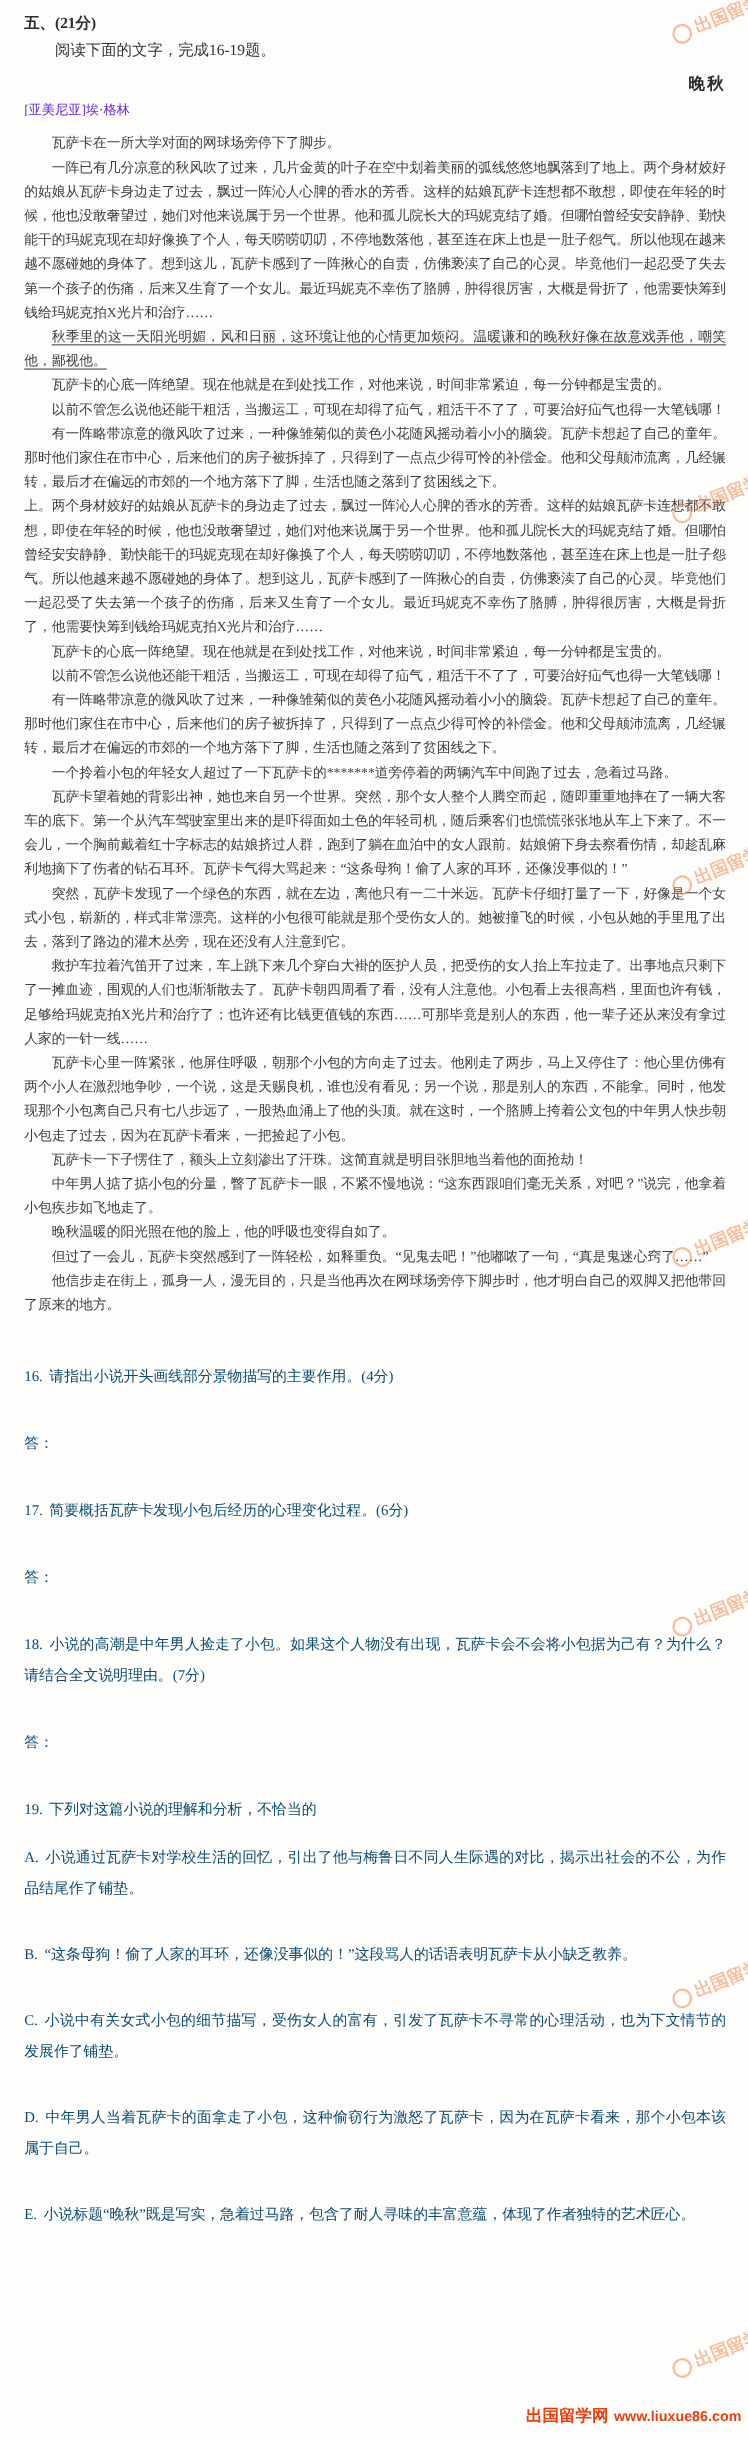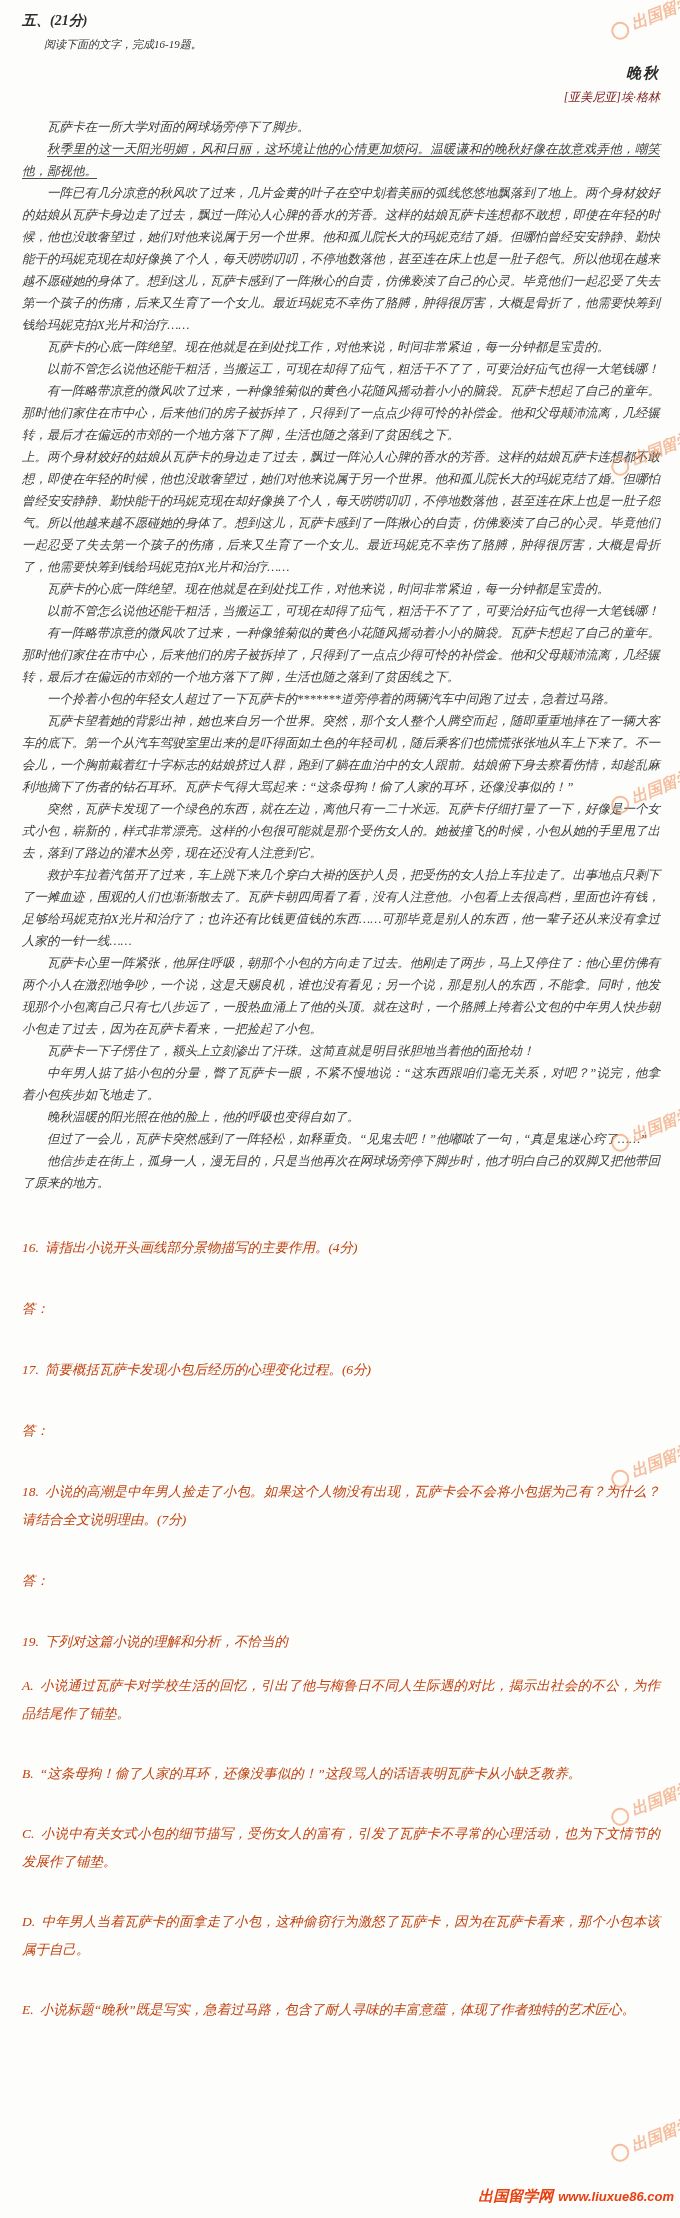--- a/index.html
+++ b/index.html
@@ -3,41 +3,40 @@
 <meta charset="utf-8">
 <style>
   html, body { margin: 0; padding: 0; background: #ffffff; }
   .page {
     width: 680px;
     height: 2218px;
     position: relative;
     overflow: hidden;
     background: #fdfdfc;
     font-family: "Liberation Serif", "DejaVu Serif", serif;
-    font-style: italic;
   }
   .content { padding: 12px 20px 0 22px; color: #383838; }
 
   .sec-header { font-size: 14px; font-weight: bold; color: #2d2d2d; }
-  .intro { font-size: 11px; text-indent: 2em; margin-top: 7px; color: #333; }
+  .intro { font-size: 14px; text-indent: 2em; margin-top: 7px; color: #333; }
   .title { text-align: right; font-size: 15px; font-weight: bold; margin-top: 12px; color: #2b2b2b; letter-spacing: 2px; }
-  .author { text-align: right; font-size: 12px; margin-top: 6px; margin-bottom: 10px; color: #7f1d1d; }
+  .author { text-align: left; font-size: 12px; margin-top: 6px; margin-bottom: 10px; color: #6d28d9; }
 
   .story p {
     font-size: 12.5px;
     line-height: 22px;
     margin: 0;
     text-align: justify;
     color: #3b3b3b;
   }
   .ind { text-indent: 2em; }
   .noind { text-indent: 0; }
   .ul-para { text-decoration: underline; text-underline-offset: 3px; text-decoration-color: #4a4a4a; }
 
-  .qa { margin-top: 40px; font-size: 13.5px; color: #c2410c; }
+  .qa { margin-top: 40px; font-size: 13.5px; color: #0c4a6e; }
   .q-row { line-height: 28px; margin-bottom: 33px; text-align: justify; }
   .ans-row { line-height: 28px; margin-bottom: 33px; }
   .q19-row { margin-bottom: 16px; }
   .opt { line-height: 28px; margin-bottom: 32px; text-align: justify; }
   .qnum, .optlab { margin-right: 6px; }
 
   .stamp {
     position: absolute;
     right: -30px;
     transform: rotate(-22deg);
@@ -80,22 +79,22 @@
   <div class="content">
 
     <div class="sec-header">五、(21分)</div>
     <div class="intro">阅读下面的文字，完成16-19题。</div>
 
     <div class="title">晚秋</div>
     <div class="author">[亚美尼亚]埃·格林</div>
 
     <div class="story">
       <p class="ind">瓦萨卡在一所大学对面的网球场旁停下了脚步。</p>
+      <p class="ind">一阵已有几分凉意的秋风吹了过来，几片金黄的叶子在空中划着美丽的弧线悠悠地飘落到了地上。两个身材姣好的姑娘从瓦萨卡身边走了过去，飘过一阵沁人心脾的香水的芳香。这样的姑娘瓦萨卡连想都不敢想，即使在年轻的时候，他也没敢奢望过，她们对他来说属于另一个世界。他和孤儿院长大的玛妮克结了婚。但哪怕曾经安安静静、勤快能干的玛妮克现在却好像换了个人，每天唠唠叨叨，不停地数落他，甚至连在床上也是一肚子怨气。所以他现在越来越不愿碰她的身体了。想到这儿，瓦萨卡感到了一阵揪心的自责，仿佛亵渎了自己的心灵。毕竟他们一起忍受了失去第一个孩子的伤痛，后来又生育了一个女儿。最近玛妮克不幸伤了胳膊，肿得很厉害，大概是骨折了，他需要快筹到钱给玛妮克拍X光片和治疗……</p>
       <p class="ind ul-para">秋季里的这一天阳光明媚，风和日丽，这环境让他的心情更加烦闷。温暖谦和的晚秋好像在故意戏弄他，嘲笑他，鄙视他。</p>
-      <p class="ind">一阵已有几分凉意的秋风吹了过来，几片金黄的叶子在空中划着美丽的弧线悠悠地飘落到了地上。两个身材姣好的姑娘从瓦萨卡身边走了过去，飘过一阵沁人心脾的香水的芳香。这样的姑娘瓦萨卡连想都不敢想，即使在年轻的时候，他也没敢奢望过，她们对他来说属于另一个世界。他和孤儿院长大的玛妮克结了婚。但哪怕曾经安安静静、勤快能干的玛妮克现在却好像换了个人，每天唠唠叨叨，不停地数落他，甚至连在床上也是一肚子怨气。所以他现在越来越不愿碰她的身体了。想到这儿，瓦萨卡感到了一阵揪心的自责，仿佛亵渎了自己的心灵。毕竟他们一起忍受了失去第一个孩子的伤痛，后来又生育了一个女儿。最近玛妮克不幸伤了胳膊，肿得很厉害，大概是骨折了，他需要快筹到钱给玛妮克拍X光片和治疗……</p>
       <p class="ind">瓦萨卡的心底一阵绝望。现在他就是在到处找工作，对他来说，时间非常紧迫，每一分钟都是宝贵的。</p>
       <p class="ind">以前不管怎么说他还能干粗活，当搬运工，可现在却得了疝气，粗活干不了了，可要治好疝气也得一大笔钱哪！</p>
       <p class="ind">有一阵略带凉意的微风吹了过来，一种像雏菊似的黄色小花随风摇动着小小的脑袋。瓦萨卡想起了自己的童年。那时他们家住在市中心，后来他们的房子被拆掉了，只得到了一点点少得可怜的补偿金。他和父母颠沛流离，几经辗转，最后才在偏远的市郊的一个地方落下了脚，生活也随之落到了贫困线之下。</p>
       <p class="noind">上。两个身材姣好的姑娘从瓦萨卡的身边走了过去，飘过一阵沁人心脾的香水的芳香。这样的姑娘瓦萨卡连想都不敢想，即使在年轻的时候，他也没敢奢望过，她们对他来说属于另一个世界。他和孤儿院长大的玛妮克结了婚。但哪怕曾经安安静静、勤快能干的玛妮克现在却好像换了个人，每天唠唠叨叨，不停地数落他，甚至连在床上也是一肚子怨气。所以他越来越不愿碰她的身体了。想到这儿，瓦萨卡感到了一阵揪心的自责，仿佛亵渎了自己的心灵。毕竟他们一起忍受了失去第一个孩子的伤痛，后来又生育了一个女儿。最近玛妮克不幸伤了胳膊，肿得很厉害，大概是骨折了，他需要快筹到钱给玛妮克拍X光片和治疗……</p>
       <p class="ind">瓦萨卡的心底一阵绝望。现在他就是在到处找工作，对他来说，时间非常紧迫，每一分钟都是宝贵的。</p>
       <p class="ind">以前不管怎么说他还能干粗活，当搬运工，可现在却得了疝气，粗活干不了了，可要治好疝气也得一大笔钱哪！</p>
       <p class="ind">有一阵略带凉意的微风吹了过来，一种像雏菊似的黄色小花随风摇动着小小的脑袋。瓦萨卡想起了自己的童年。那时他们家住在市中心，后来他们的房子被拆掉了，只得到了一点点少得可怜的补偿金。他和父母颠沛流离，几经辗转，最后才在偏远的市郊的一个地方落下了脚，生活也随之落到了贫困线之下。</p>
       <p class="ind">一个拎着小包的年轻女人超过了一下瓦萨卡的*******道旁停着的两辆汽车中间跑了过去，急着过马路。</p>
       <p class="ind">瓦萨卡望着她的背影出神，她也来自另一个世界。突然，那个女人整个人腾空而起，随即重重地摔在了一辆大客车的底下。第一个从汽车驾驶室里出来的是吓得面如土色的年轻司机，随后乘客们也慌慌张张地从车上下来了。不一会儿，一个胸前戴着红十字标志的姑娘挤过人群，跑到了躺在血泊中的女人跟前。姑娘俯下身去察看伤情，却趁乱麻利地摘下了伤者的钻石耳环。瓦萨卡气得大骂起来：“这条母狗！偷了人家的耳环，还像没事似的！”</p>
       <p class="ind">突然，瓦萨卡发现了一个绿色的东西，就在左边，离他只有一二十米远。瓦萨卡仔细打量了一下，好像是一个女式小包，崭新的，样式非常漂亮。这样的小包很可能就是那个受伤女人的。她被撞飞的时候，小包从她的手里甩了出去，落到了路边的灌木丛旁，现在还没有人注意到它。</p>

